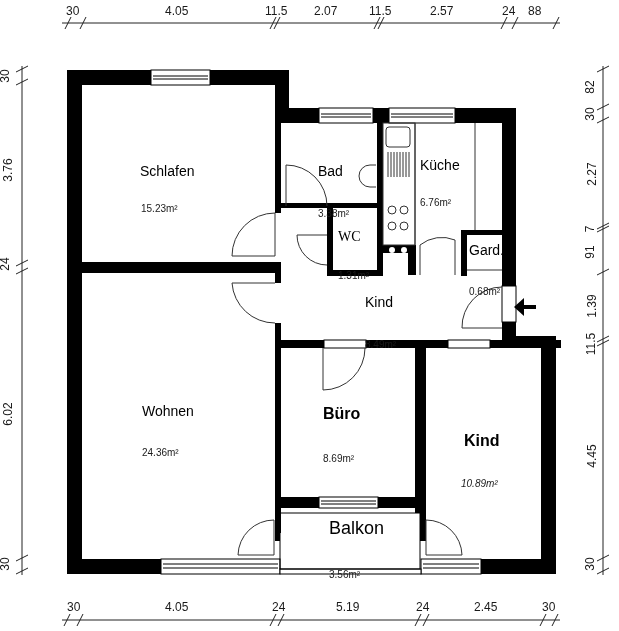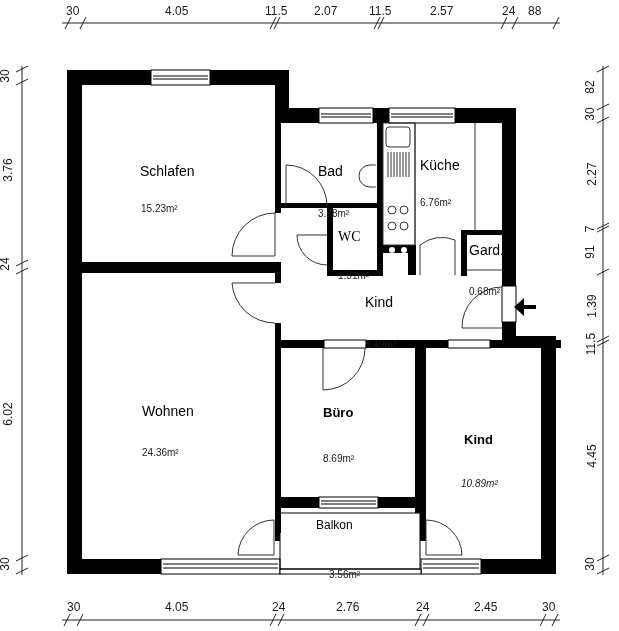--- a/index.html
+++ b/index.html
@@ -1,20 +1,20 @@
 <!DOCTYPE html>
 <html><head>
   <meta charset="utf-8">
   <style>
     html, body { margin: 0; padding: 0; background: #ffffff; }
     body { width: 619px; height: 631px; position: relative; overflow: hidden; font-family: "Liberation Sans", sans-serif; }
     svg { position: absolute; left: 0; top: 0; }
     .lbl { position: absolute; white-space: nowrap; line-height: 1; color: #000; }
     .room-name { font-size: 14px; }
-    .room-name.bold { font-weight: bold; font-size: 13px; }
+    .room-name.bold { font-weight: bold; font-size: 16px; }
     .room-area { font-size: 10px; color: #1a1a1a; margin-top: 28px; }
     .dim { position: absolute; font-size: 12px; color: #1a1a1a; line-height: 1; white-space: nowrap; }
     .dim.v { transform: rotate(-90deg); transform-origin: center center; }
   </style>
 </head>
 <body>
 
 <svg width="619" height="631" viewBox="0 0 619 631">
 
   <g stroke="#222" stroke-width="1" fill="none">
@@ -214,21 +214,21 @@
 <div class="dim" style="left:265px;top:5px;">11.5</div>
 <div class="dim" style="left:314px;top:5px;">2.07</div>
 <div class="dim" style="left:369px;top:5px;">11.5</div>
 <div class="dim" style="left:430px;top:5px;">2.57</div>
 <div class="dim" style="left:502px;top:5px;">24</div>
 <div class="dim" style="left:528px;top:5px;">88</div>
 
 <div class="dim" style="left:67px;top:601px;">30</div>
 <div class="dim" style="left:165px;top:601px;">4.05</div>
 <div class="dim" style="left:272px;top:601px;">24</div>
-<div class="dim" style="left:336px;top:601px;">2.76</div>
+<div class="dim" style="left:336px;top:601px;">5.19</div>
 <div class="dim" style="left:416px;top:601px;">24</div>
 <div class="dim" style="left:474px;top:601px;text-align:right;">2.45</div>
 <div class="dim" style="left:542px;top:601px;">30</div>
 
 <div class="dim v" style="left:-2px;top:70px;">30</div>
 <div class="dim v" style="left:-4px;top:164px;">3.76</div>
 <div class="dim v" style="left:-2px;top:258px;">24</div>
 <div class="dim v" style="left:-4px;top:408px;">6.02</div>
 <div class="dim v" style="left:-2px;top:558px;">30</div>
 
@@ -262,14 +262,14 @@
 
 <div class="lbl room-name" style="left:142px;top:404px;">Wohnen</div>
 <div class="lbl room-area" style="left:142px;top:420px;">24.36m²</div>
 
 <div class="lbl room-name bold" style="left:323px;top:406px;">Büro</div>
 <div class="lbl room-area" style="left:323px;top:426px;">8.69m²</div>
 
 <div class="lbl room-name bold" style="left:464px;top:433px;">Kind</div>
 <div class="lbl room-area" style="left:461px;top:451px;font-style:italic;">10.89m²</div>
 
-<div class="lbl room-name" style="left:316px;top:519px;font-size:12px;">Balkon</div>
+<div class="lbl room-name" style="left:329px;top:519px;font-size:18px;">Balkon</div>
 <div class="lbl room-area" style="left:329px;top:542px;text-align:center;">3.56m²</div>
 
 </body></html>

